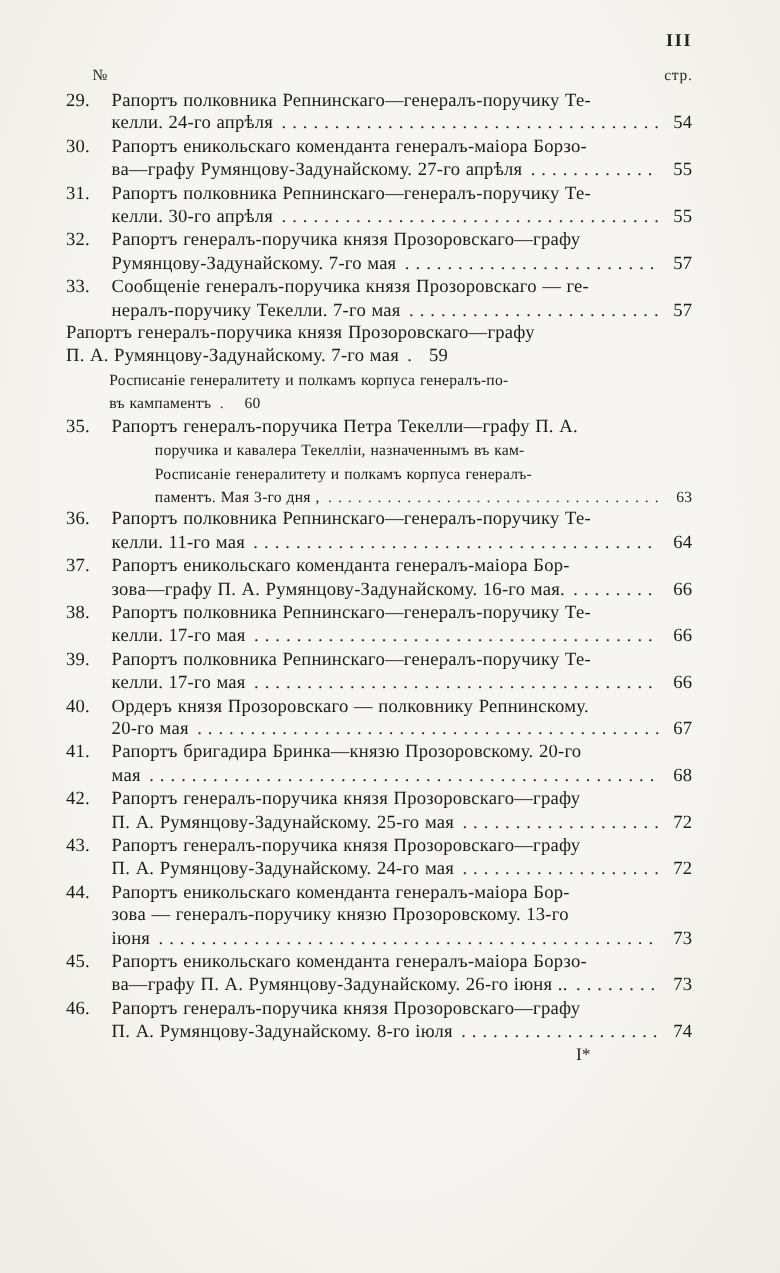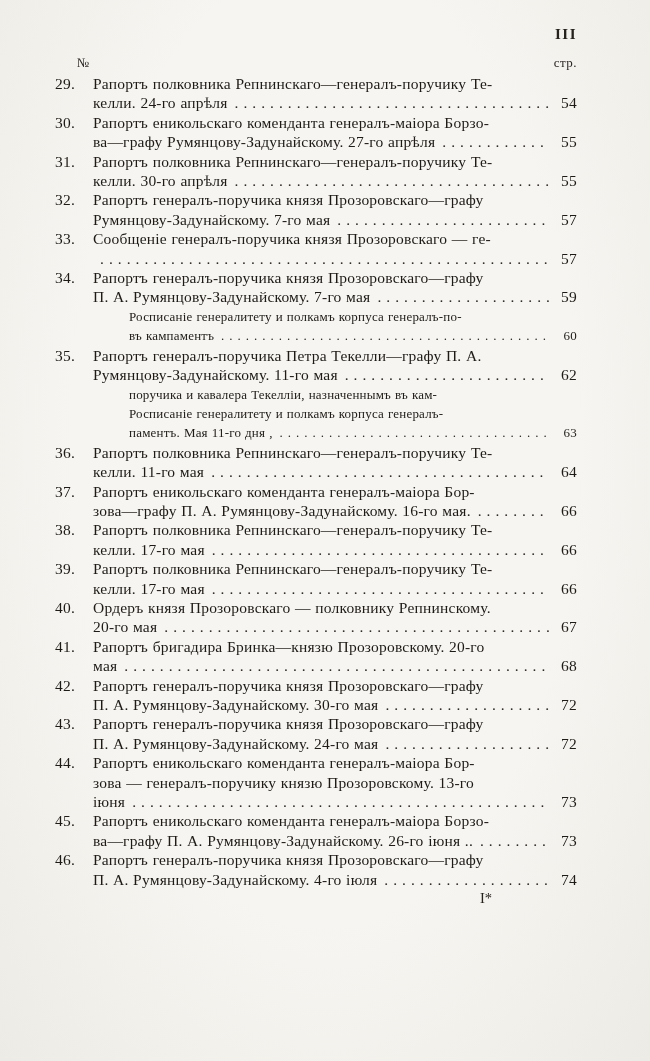--- a/index.html
+++ b/index.html
@@ -144,27 +144,27 @@
           </div>
         </div>
       </div>
       <div class="entry">
         <span class="num">33.</span>
         <div class="lines">
           <div class="line">
             <span class="t">Сообщеніе генералъ-поручика князя Прозоровскаго — ге-</span>
           </div>
           <div class="line">
+            <span class="t">нералъ-поручику Текелли. 7-го мая</span>
             <span class="leader"></span>
             <span class="pg">57</span>
           </div>
         </div>
       </div>
       <div class="entry">
-        <span class="num">34.</span>
         <div class="lines">
           <div class="line">
             <span class="t">Рапортъ генералъ-поручика князя Прозоровскаго—графу</span>
           </div>
           <div class="line">
             <span class="t">П. А. Румянцову-Задунайскому. 7-го мая</span>
             <span class="leader"></span>
             <span class="pg">59</span>
           </div>
           <div class="line sub">
@@ -176,33 +176,28 @@
             <span class="pg">60</span>
           </div>
         </div>
       </div>
       <div class="entry">
         <span class="num">35.</span>
         <div class="lines">
           <div class="line">
             <span class="t">Рапортъ генералъ-поручика Петра Текелли—графу П. А.</span>
           </div>
-          <div class="line">
-            <span class="t">Румянцову-Задунайскому. 11-го мая</span>
-            <span class="leader"></span>
-            <span class="pg">62</span>
-          </div>
           <div class="line sub">
             <span class="t">поручика и кавалера Текелліи, назначеннымъ въ кам-</span>
           </div>
           <div class="line sub">
             <span class="t">Росписаніе генералитету и полкамъ корпуса генералъ-</span>
           </div>
           <div class="line sub">
-            <span class="t">паментъ. Мая 11-го дня ,</span>
+            <span class="t">паментъ. Мая 3-го дня ,</span>
             <span class="leader"></span>
             <span class="pg">63</span>
           </div>
         </div>
       </div>
       <div class="entry">
         <span class="num">36.</span>
         <div class="lines">
           <div class="line">
             <span class="t">Рапортъ полковника Репнинскаго—генералъ-поручику Те-</span>
@@ -279,21 +274,21 @@
           </div>
         </div>
       </div>
       <div class="entry">
         <span class="num">42.</span>
         <div class="lines">
           <div class="line">
             <span class="t">Рапортъ генералъ-поручика князя Прозоровскаго—графу</span>
           </div>
           <div class="line">
-            <span class="t">П. А. Румянцову-Задунайскому. 30-го мая</span>
+            <span class="t">П. А. Румянцову-Задунайскому. 25-го мая</span>
             <span class="leader"></span>
             <span class="pg">72</span>
           </div>
         </div>
       </div>
       <div class="entry">
         <span class="num">43.</span>
         <div class="lines">
           <div class="line">
             <span class="t">Рапортъ генералъ-поручика князя Прозоровскаго—графу</span>
@@ -334,21 +329,21 @@
           </div>
         </div>
       </div>
       <div class="entry">
         <span class="num">46.</span>
         <div class="lines">
           <div class="line">
             <span class="t">Рапортъ генералъ-поручика князя Прозоровскаго—графу</span>
           </div>
           <div class="line">
-            <span class="t">П. А. Румянцову-Задунайскому. 4-го іюля</span>
+            <span class="t">П. А. Румянцову-Задунайскому. 8-го іюля</span>
             <span class="leader"></span>
             <span class="pg">74</span>
           </div>
         </div>
       </div>
     </div>
   <div class="sig">I*</div>
 </div>
 
 </body></html>

